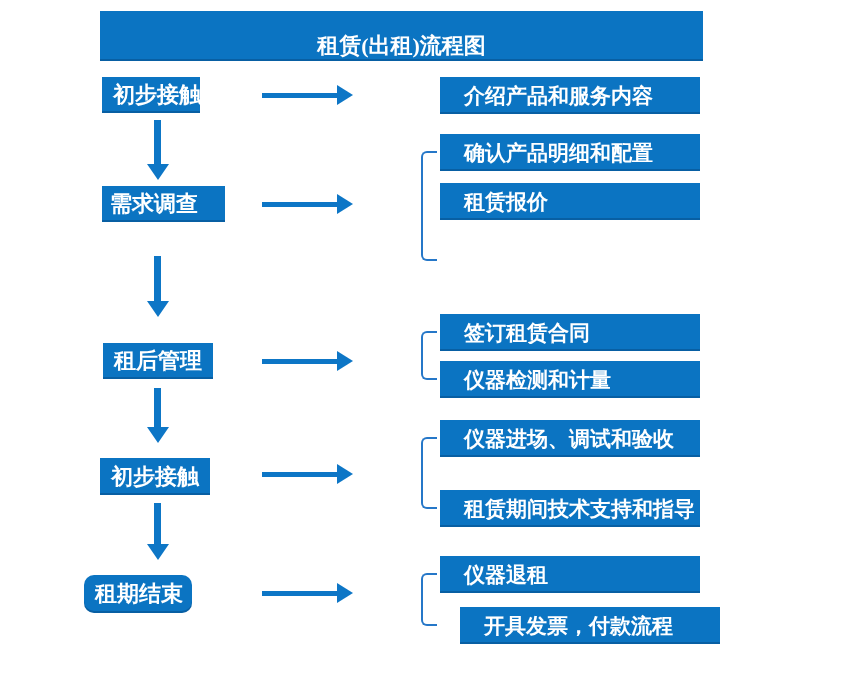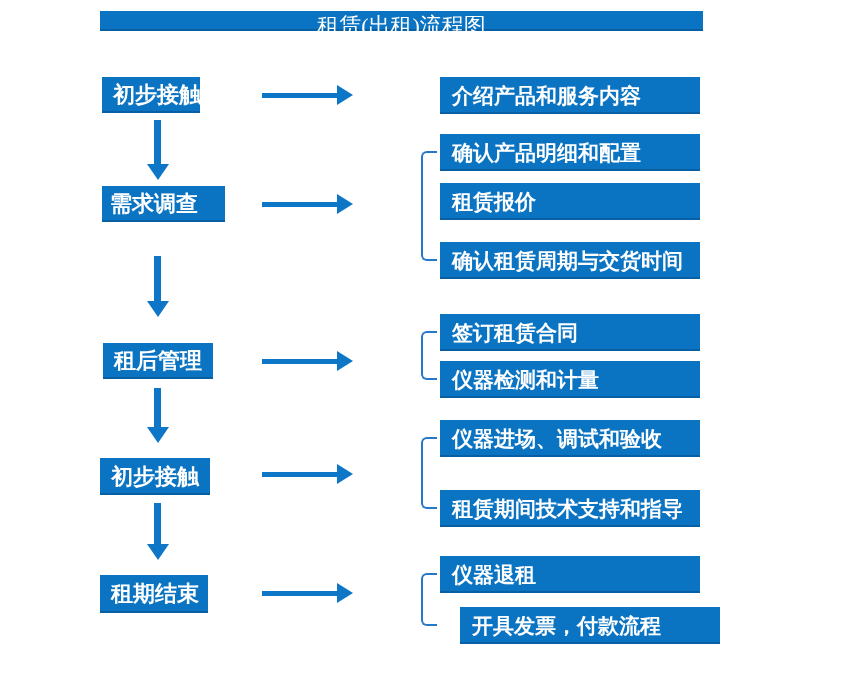--- a/index.html
+++ b/index.html
@@ -16,44 +16,44 @@
   }
   .canvas {
     position: relative;
     width: 844px;
     height: 688px;
     background: var(--bg);
     overflow: hidden;
   }
   .title-bar {
     position: absolute;
-    left: 100px; top: 11px; width: 603px; height: 20px;
+    left: 100px; top: 11px; width: 603px; height: 50px;
     background: var(--box);
     color: var(--text);
-    display: flex; align-items: flex-start; justify-content: center;
-    font-size: 22px; font-weight: normal;
+    display: flex; align-items: flex-end; justify-content: center;
+    font-size: 22px; font-weight: bold;
     box-shadow: inset 0 -2px 0 rgba(0,30,70,0.25);
   }
   .step-box {
     position: absolute;
     background: var(--box);
     color: var(--text);
     display: flex; align-items: center;
     padding-left: 11px;
     font-size: 22px; font-weight: bold;
     white-space: nowrap;
     box-shadow: inset 0 -2px 0 rgba(0,30,70,0.25);
   }
   .detail-box {
     position: absolute;
     left: 440px; width: 260px; height: 37px;
     background: var(--box);
     color: var(--text);
     display: flex; align-items: center;
-    padding-left: 12px;
+    padding-left: 24px;
     font-size: 21px; font-weight: bold;
     white-space: nowrap;
     box-shadow: inset 0 -2px 0 rgba(0,30,70,0.25);
   }
   .harrow { position: absolute; left: 262px; width: 91px; height: 20px; }
   .harrow .shaft {
     position: absolute; left: 0; top: 8px; width: 76px; height: 5px;
     background: var(--arrow);
   }
   .harrow .head {
@@ -98,21 +98,21 @@
   </div>
   <div class="step-box" style="left:102px; top:186px; width:123px; height:36px;padding-left:8px;">
     <span>需求调查</span>
   </div>
   <div class="step-box" style="left:103px; top:343px; width:110px; height:36px;">
     <span>租后管理</span>
   </div>
   <div class="step-box" style="left:100px; top:458px; width:110px; height:37px;">
     <span>初步接触</span>
   </div>
-  <div class="step-box" style="left:100px; top:575px; width:108px; height:38px;">
+  <div class="step-box" style="left:84px; top:575px; width:108px; height:38px;border-radius:10px;">
     <span>租期结束</span>
   </div>
 
   <div class="varrow" style="top:120px; height:60px;">
     <div class="shaft"></div>
     <div class="head"></div>
   </div>
   <div class="varrow" style="top:256px; height:61px;">
     <div class="shaft"></div>
     <div class="head"></div>
@@ -154,23 +154,20 @@
 
   <div class="detail-box" style="top:77px;">
     <span>介绍产品和服务内容</span>
   </div>
   <div class="detail-box" style="top:134px;">
     <span>确认产品明细和配置</span>
   </div>
   <div class="detail-box" style="top:183px;">
     <span>租赁报价</span>
   </div>
-  <div class="detail-box" style="top:242px;">
-    <span>确认租赁周期与交货时间</span>
-  </div>
   <div class="detail-box" style="top:314px;">
     <span>签订租赁合同</span>
   </div>
   <div class="detail-box" style="top:361px;">
     <span>仪器检测和计量</span>
   </div>
   <div class="detail-box" style="top:420px;">
     <span>仪器进场、调试和验收</span>
   </div>
   <div class="detail-box" style="top:490px;text-align:center;">

